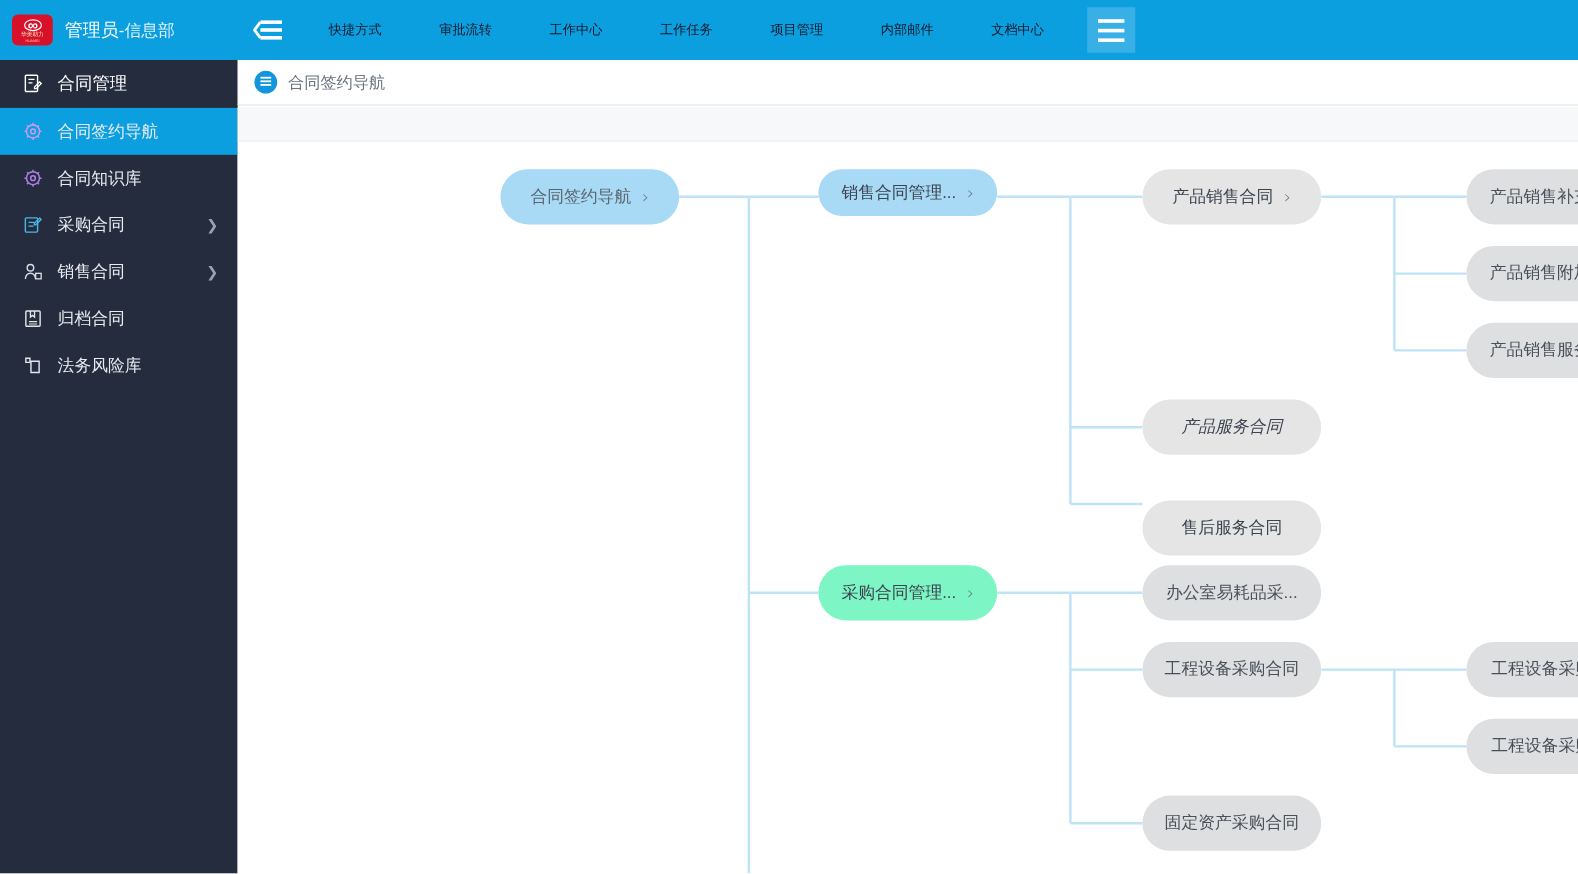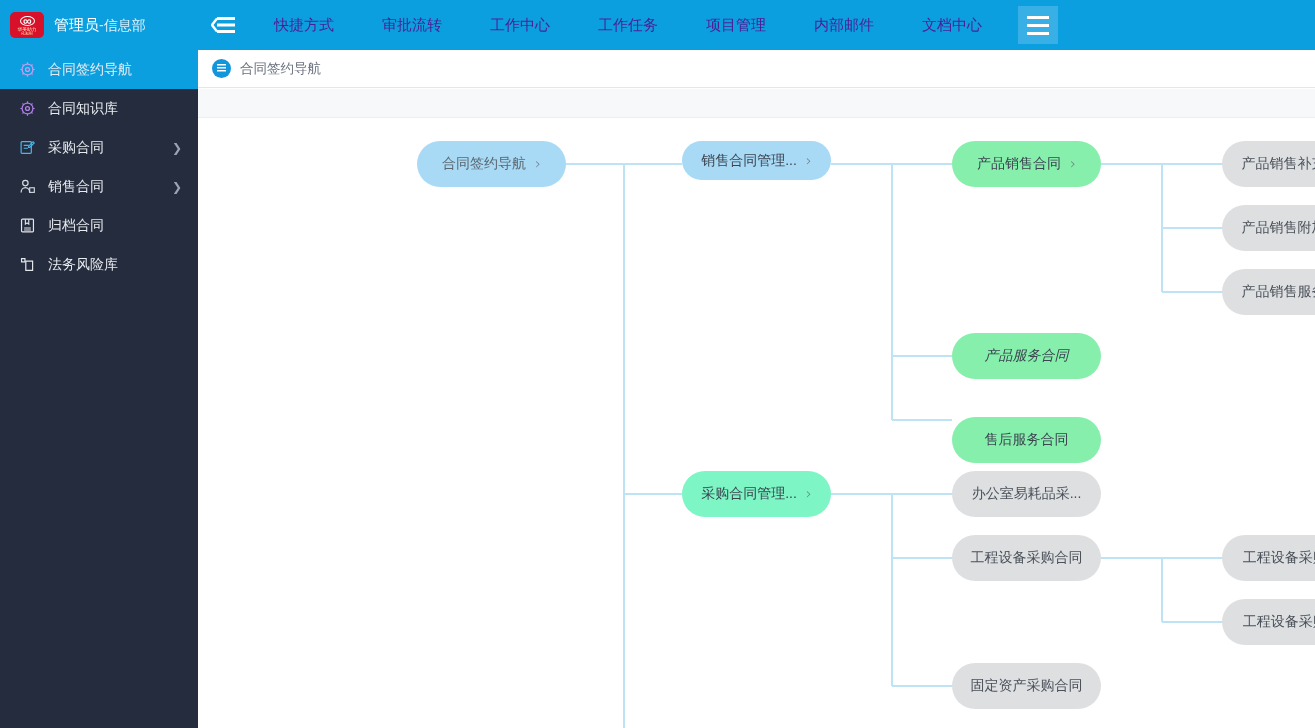--- a/index.html
+++ b/index.html
@@ -59,21 +59,21 @@
 
   .nav-toggle {
     width: 52px; height: 50px;
     display: flex; align-items: center; justify-content: center;
     cursor: pointer;
   }
   .nav-toggle svg { display: block; }
 
   .nav-items { display: flex; align-items: center; height: 50px; }
   .nav-item {
-    color: #4c1d95; font-size: 15px;
+    color: #0f172a; font-size: 11px;
     padding: 0 24px; line-height: 50px;
     white-space: nowrap; cursor: pointer;
   }
 
   .hamburger {
     width: 40px; height: 38px;
     background: #38b0e5;
     margin-left: 12px;
     display: flex; flex-direction: column;
     align-items: center; justify-content: center;
@@ -154,21 +154,21 @@
     cursor: pointer;
     color: #4a5059;
   }
   .node .ntext { display: inline-block; }
   .node .narrow {
     margin-left: 9px; font-size: 15px; color: #6d7680;
     font-family: "DejaVu Sans", sans-serif; font-weight: 300;
   }
   .n-root  { background: #a8daf6; color:#5b6670; }
   .n-blue  { background: #a8daf6; color:#3c4450; }
-  .n-green { background: #86efac; color:#3c4450; }
+  .n-green { background: #e5e5e5; color:#3c4450; }
   .n-mint  { background: #7df5c4; color:#3c4450; }
   .n-gray  { background: #dddfe1; color:#4a5059; }
 </style>
 </head>
 <body>
 
 <div class="app">
 
   <div class="topbar">
 
@@ -204,20 +204,28 @@
 
     <div class="hamburger">
       <span></span>
       <span></span>
       <span></span>
     </div>
   </div>
 
   <div class="sidebar">
 
+    <div class="side-head">
+      <svg class="ico" viewBox="0 0 20 20">
+        <rect x="2.5" y="2" width="12" height="16" rx="1" fill="none" stroke="#ffffff" stroke-width="1.4"></rect>
+        <path d="M5.5 6h6M5.5 9.5h4" stroke="#ffffff" stroke-width="1.2" fill="none"></path>
+        <path d="M16.5 8.5l1.6 1.6-5 5H11.5v-1.6z" fill="none" stroke="#ffffff" stroke-width="1.3"></path>
+      </svg>
+      <span class="label">合同管理</span>
+    </div>
 
     <div class="side-item active">
       <svg class="ico" viewBox="0 0 20 20">
         <circle cx="10" cy="10" r="6.4" fill="none" stroke="#c89bf0" stroke-width="1.5"></circle>
         <circle cx="10" cy="10" r="2.3" fill="none" stroke="#c89bf0" stroke-width="1.5"></circle>
         <path d="M10 1.6v2M10 16.4v2M1.6 10h2M16.4 10h2M4.1 4.1l1.4 1.4M14.5 14.5l1.4 1.4M15.9 4.1l-1.4 1.4M5.5 14.5l-1.4 1.4" stroke="#c89bf0" stroke-width="1.4"></path>
       </svg>
       <span class="label">合同签约导航</span>
     </div>
 

